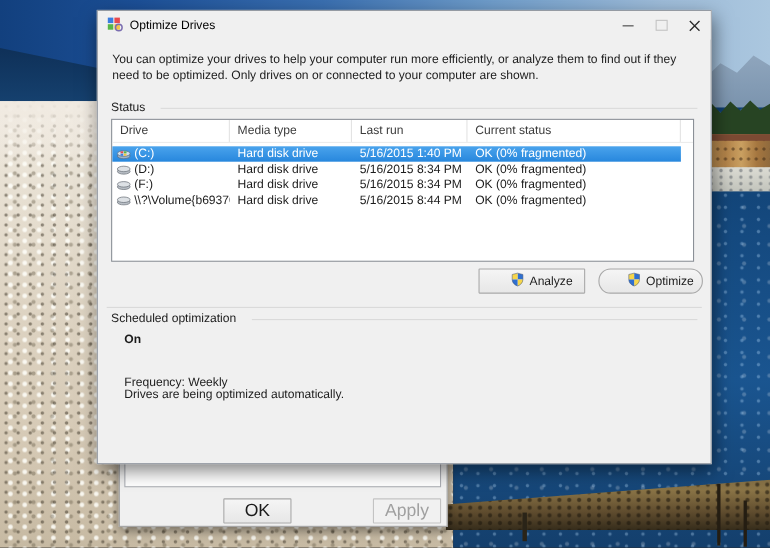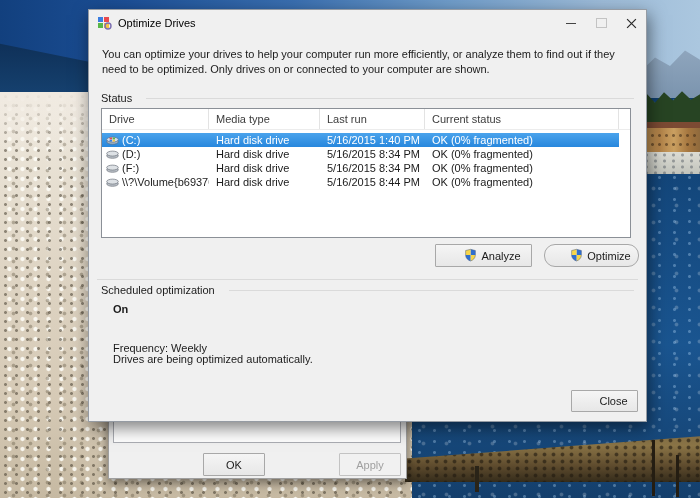--- a/index.html
+++ b/index.html
@@ -55,21 +55,21 @@
   .pole1{left:652px;top:440px;width:3px;height:56px;}
   .pole2{left:676px;top:455px;width:3px;height:42px;}
   .pole3{left:475px;top:466px;width:4px;height:26px;background:#2a2418;}
 
   
   .bg-dialog{left:108px;top:413px;width:297px;height:64px;background:#f0f0f0;
     border:1px solid #9f9f9f;box-shadow:0 4px 10px rgba(0,0,0,.45);}
   .bg-dialog .white-box{position:absolute;left:4px;top:-2px;width:286px;height:29px;
     background:#fff;border:1px solid #abadb3;}
   .bg-btn{position:absolute;top:39px;width:60px;height:21px;display:flex;align-items:center;justify-content:center;
-    background:linear-gradient(#f5f5f5,#e7e7e7);border:1px solid #a8a8a8;border-radius:1px;font-size:11px;color:#1b1b1b;}
+    background:linear-gradient(#f5f5f5,#e7e7e7);border:1px solid #a8a8a8;border-radius:1px;font-size:16px;color:#1b1b1b;}
   .bg-btn.ok{left:94px;} .bg-btn.cancel{left:162px;}
   .bg-btn.apply{left:230px;background:#f1f1f1;border-color:#c3c3c3;color:#a0a0a0;}
 
   .dialog{left:88px;top:9px;width:557px;height:411px;background:#f0f0f0;
     border:1px solid #959ba3;box-shadow:2px 6px 16px rgba(0,0,0,.5);}
   .titlebar{position:absolute;left:0;top:0;width:100%;height:26px;background:#f0f0f0;
     display:flex;align-items:center;padding-left:8px;box-sizing:border-box;}
   .titlebar .title{margin-left:6px;font-size:11px;color:#000;}
   .win-controls{position:absolute;right:0;top:0;height:26px;display:flex;}
   .wc{width:30px;height:26px;display:flex;align-items:center;justify-content:center;}
@@ -273,18 +273,15 @@
     <div class="group-hdr sched-hdr">
       <span>Scheduled optimization</span>
       <span class="hline"></span>
     </div>
 
     <div class="sched-on">On</div>
     <div class="sched-line1">Drives are being optimized automatically.</div>
     <div class="sched-line2">Frequency: Weekly</div>
 
 
-    <div class="btn btn-close">
-      <span>Close</span>
-    </div>
 
   </div>
 </div>
 
 </body></html>

